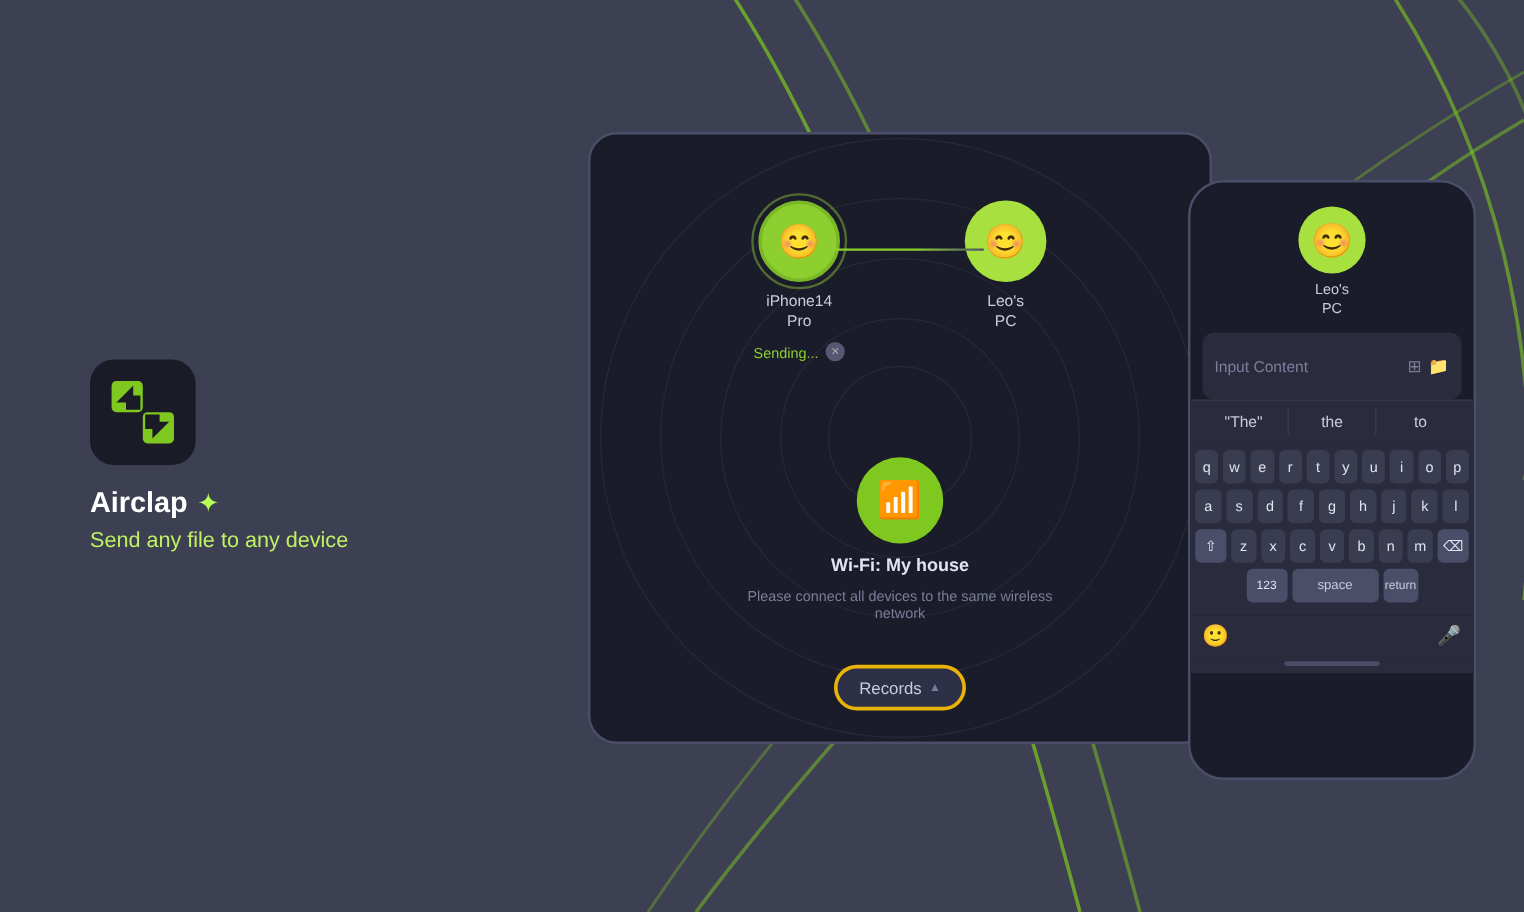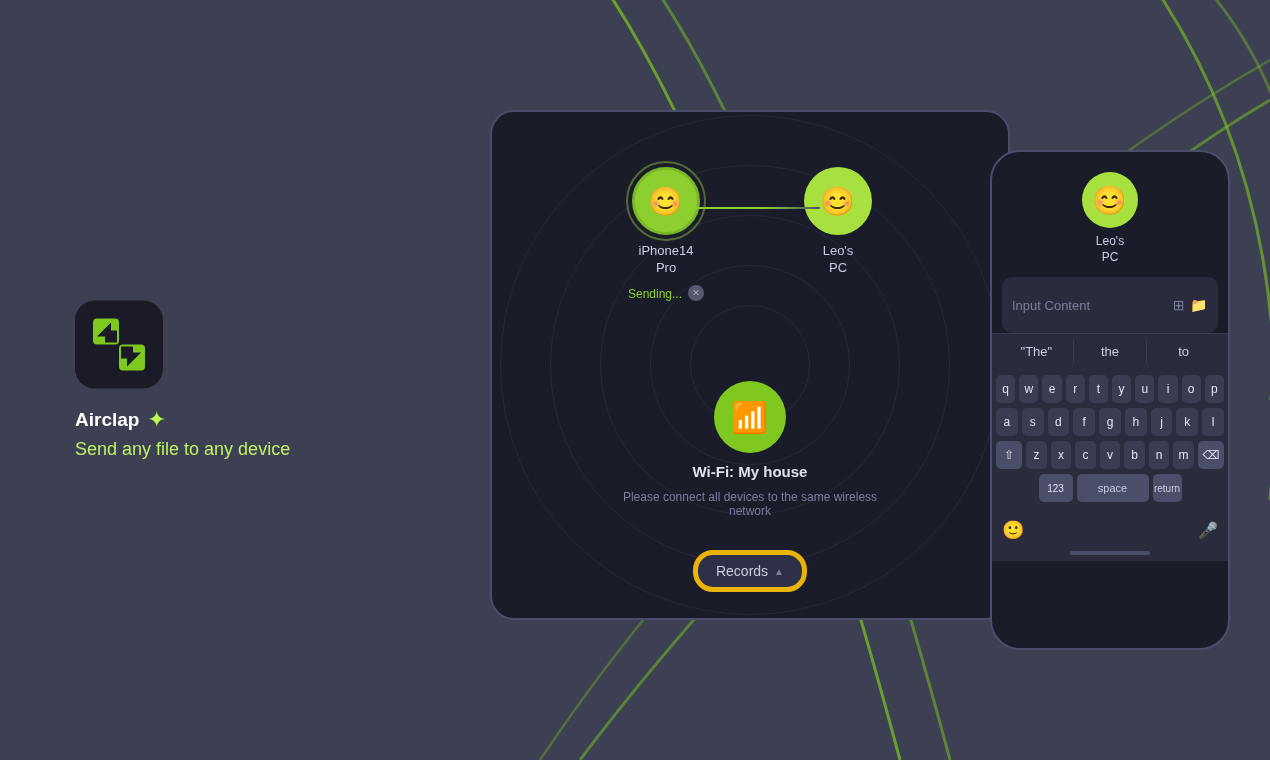--- a/index.html
+++ b/index.html
@@ -51,21 +51,21 @@
     }
 
     .app-name-row {
       display: flex;
       align-items: center;
       gap: 8px;
       margin-bottom: 6px;
     }
 
     .app-name {
-      font-size: 19px;
+      font-size: 24px;
       font-weight: 700;
       color: #ffffff;
     }
 
     .sparkle {
       font-size: 22px;
       color: #b8ff57;
     }
 
     .app-subtitle {
@@ -241,21 +241,21 @@
       max-width: 320px;
     }
 
     
     .records-btn {
       position: absolute;
       bottom: 26px;
       left: 50%;
       transform: translateX(-50%);
       background: #2e3048;
-      border: 5px solid #eab308;
+      border: 3px solid #eab308;
       border-radius: 20px;
       padding: 8px 18px;
       display: flex;
       align-items: center;
       gap: 6px;
       cursor: pointer;
       color: #c8cce0;
       font-size: 14px;
     }
 

